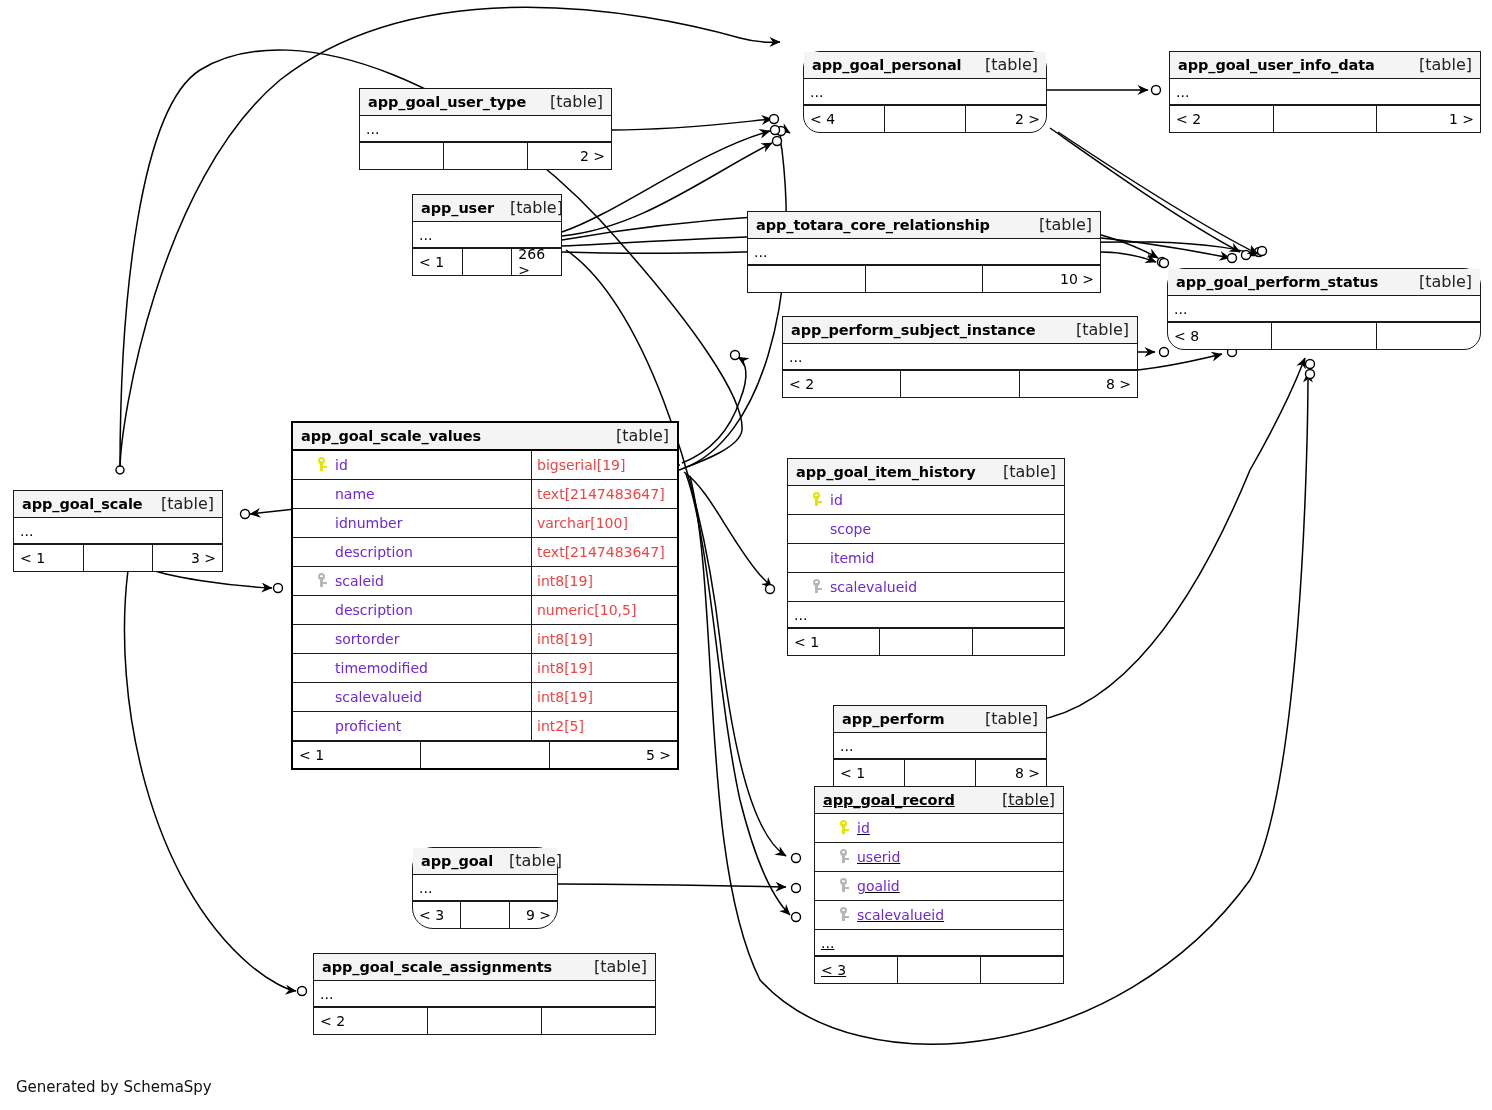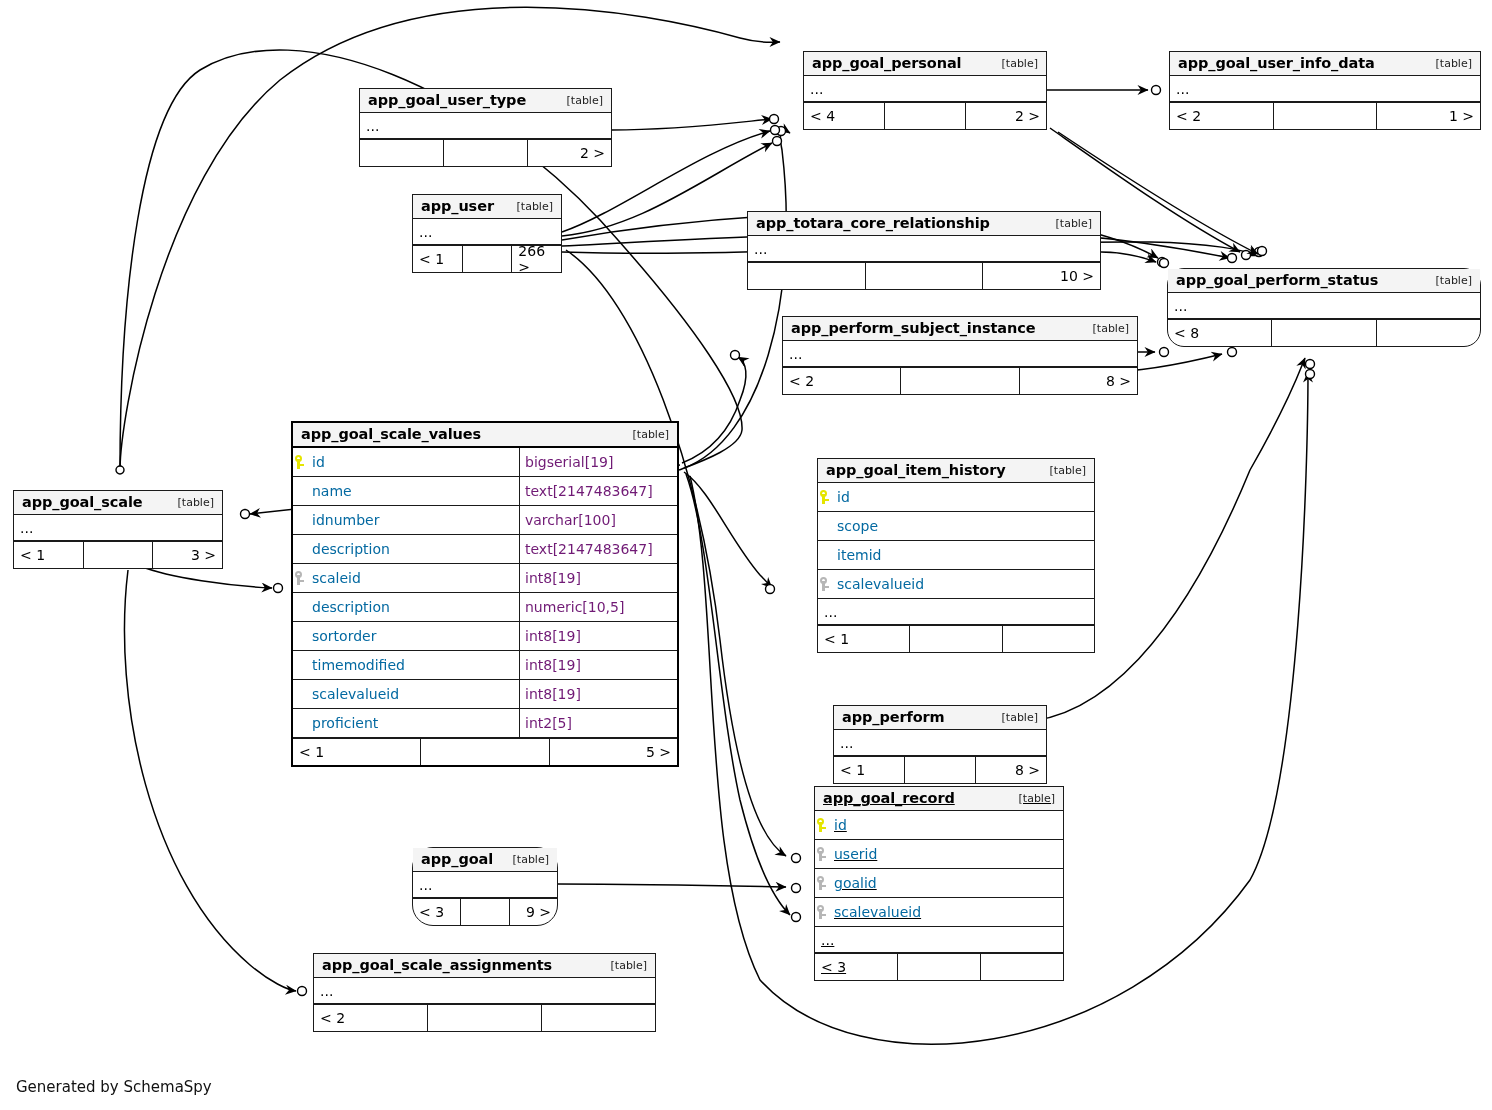--- a/index.html
+++ b/index.html
@@ -6,26 +6,26 @@
   body{width:1492px;height:1110px;font-family:"DejaVu Sans",sans-serif;position:relative;overflow:hidden;}
   #canvas{position:absolute;left:0;top:0;width:1492px;height:1110px;}
   svg#edges{position:absolute;left:0;top:0;width:1492px;height:1110px;pointer-events:none;}
   .tbl{position:absolute;background:#ffffff;border:1px solid #1a1a1a;box-sizing:border-box;z-index:5;}
   .tbl.thick{border:2px solid #000000;}
   .thead{display:flex;align-items:center;justify-content:space-between;
          background:#f4f4f4;border-bottom:1px solid #1a1a1a;
          padding:3px 8px 4px 8px;box-sizing:border-box;white-space:nowrap;}
   .tbl.thick .thead{border-bottom:2px solid #000;}
   .tname{font-weight:bold;font-size:14.5px;color:#000;letter-spacing:-0.1px;}
-  .ttag{font-size:11px;color:#222;padding-left:16px;}
+  .ttag{font-size:16px;color:#222;padding-left:16px;}
   .row{display:flex;border-bottom:1px solid #1a1a1a;box-sizing:border-box;height:29px;align-items:center;}
   .row:last-child{border-bottom:none;}
-  .cname{flex:1;display:flex;align-items:center;font-size:14px;color:#0369a1;padding-left:0;box-sizing:border-box;overflow:hidden;}
+  .cname{flex:1;display:flex;font-size:14px;color:#6d28d9;padding-left:23px;box-sizing:border-box;overflow:hidden;}
   .cname .txt{padding-left:6px;}
-  .ctype{width:158px;border-left:1px solid #1a1a1a;font-size:14px;color:#701a75;padding-left:5px;box-sizing:border-box;
+  .ctype{width:146px;border-left:1px solid #1a1a1a;font-size:14px;color:#ef4444;padding-left:5px;box-sizing:border-box;
          height:100%;display:flex;align-items:center;}
   .ellips{font-size:14px;color:#000;padding-left:6px;display:flex;align-items:center;height:26px;
           border-bottom:1px solid #1a1a1a;box-sizing:border-box;}
   .foot{display:flex;height:27px;box-sizing:border-box;border-top:1px solid #1a1a1a;}
   .fc{flex:1;border-right:1px solid #1a1a1a;font-size:14px;display:flex;align-items:center;padding:0 6px;box-sizing:border-box;}
   .fc:last-child{border-right:none;}
   .fc.l{justify-content:flex-start;}
   .fc.r{justify-content:flex-end;}
   .keyico{width:13px;height:15px;display:inline-block;position:relative;flex:0 0 13px;}
   .keyico i{position:absolute;left:4px;top:4px;width:3px;height:10px;background:currentColor;display:block;}
@@ -204,21 +204,21 @@
             <span class="txt">proficient</span>
           </span>
           <span class="ctype">int2[5]</span>
         </div>
         <div class="foot">
           <span class="fc l">&lt; 1</span>
           <span class="fc l"></span>
           <span class="fc r">5 &gt;</span>
         </div>
       </div>
-      <div class="tbl" style="left: 803px; top: 51px; width: 244px;">
+      <div class="tbl" style="left: 803px; top: 51px; width: 244px; border-radius: 17px;">
         <div class="thead">
           <span class="tname">app_goal_personal</span>
           <span class="ttag">[table]</span>
         </div>
         <div class="ellips">...</div>
         <div class="foot">
           <span class="fc l">&lt; 4</span>
           <span class="fc l"></span>
           <span class="fc r">2 &gt;</span>
         </div>
@@ -300,21 +300,21 @@
           <span class="tname">app_goal_scale</span>
           <span class="ttag">[table]</span>
         </div>
         <div class="ellips">...</div>
         <div class="foot">
           <span class="fc l">&lt; 1</span>
           <span class="fc l"></span>
           <span class="fc r">3 &gt;</span>
         </div>
       </div>
-      <div class="tbl" style="left: 817px; top: 458px; width: 278px;">
+      <div class="tbl" style="left: 787px; top: 458px; width: 278px;">
         <div class="thead">
           <span class="tname">app_goal_item_history</span>
           <span class="ttag">[table]</span>
         </div>
         <div class="row">
           <span class="cname">
             <span class="keyico key-pk">
               <b></b>
               <i></i>
               <s></s>

